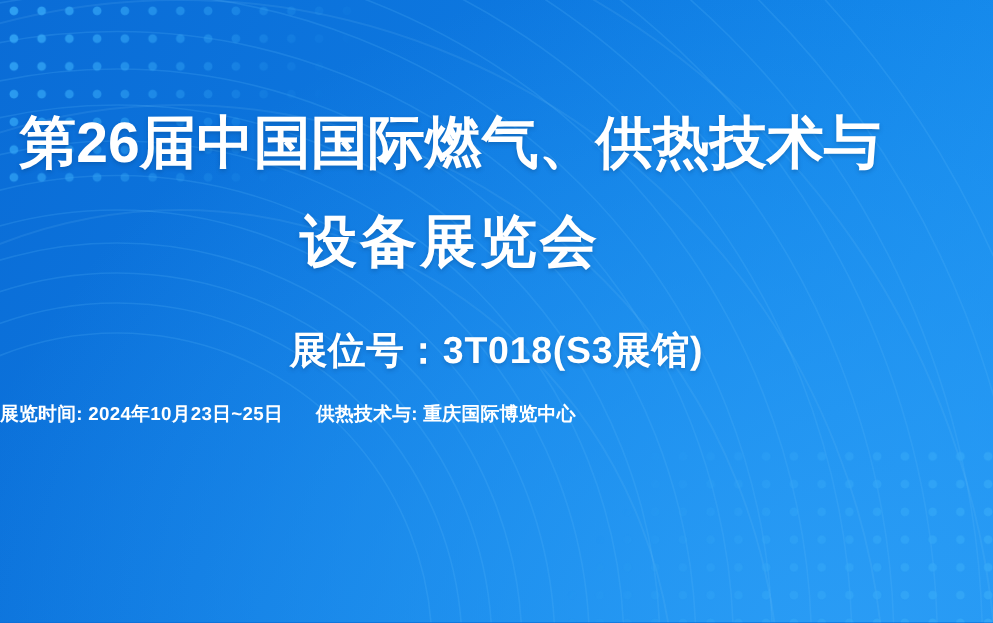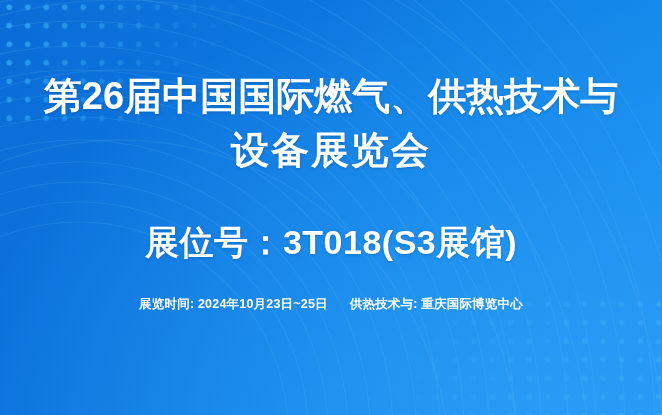--- a/index.html
+++ b/index.html
@@ -54,49 +54,48 @@
   }
 
   
   .content {
     position: relative;
     z-index: 5;
     width: 100%;
     height: 100%;
     display: flex;
     flex-direction: column;
-    align-items: center;
     text-align: center;
     color: #ffffff;
   }
 
   .title {
     margin-top: 70px;
     width: 600px;
     font-size: 38px;
     font-weight: bold;
     line-height: 1.42;
     letter-spacing: 0px;
     color: #ffffff;
     text-shadow: 0 1px 3px rgba(3,52,106,.30);
   }
   .title-line { display:block; white-space: nowrap; }
-  .title-line-2 { letter-spacing: 2px; }
+  .title-line-2 { letter-spacing: 2px; margin-top: 12px; }
 
   .booth {
-    margin-top: 42px;
-    font-size: 34px;
+    margin-top: 27px;
+    font-size: 25px;
     font-weight: bold;
     color: #ffffff;
     letter-spacing: .5px;
     text-shadow: 0 1px 3px rgba(3,52,106,.28);
   }
 
   .meta {
-    margin-top: 30px;
+    margin-top: 18px;
     font-size: 12.5px;
     font-weight: bold;
     color: #ffffff;
     letter-spacing: .2px;
     display: flex;
     align-items: center;
     white-space: nowrap;
   }
   .meta-gap { display:inline-block; width: 22px; }
 </style>

